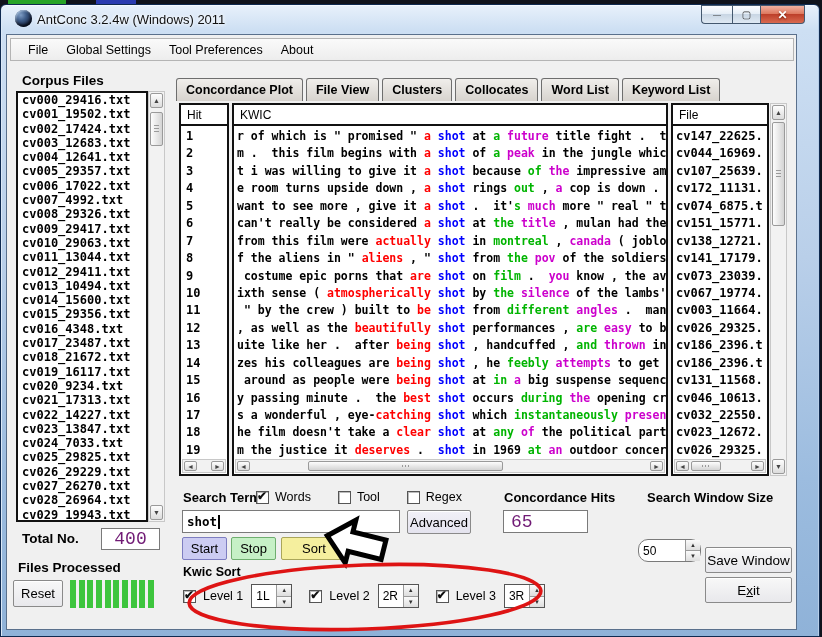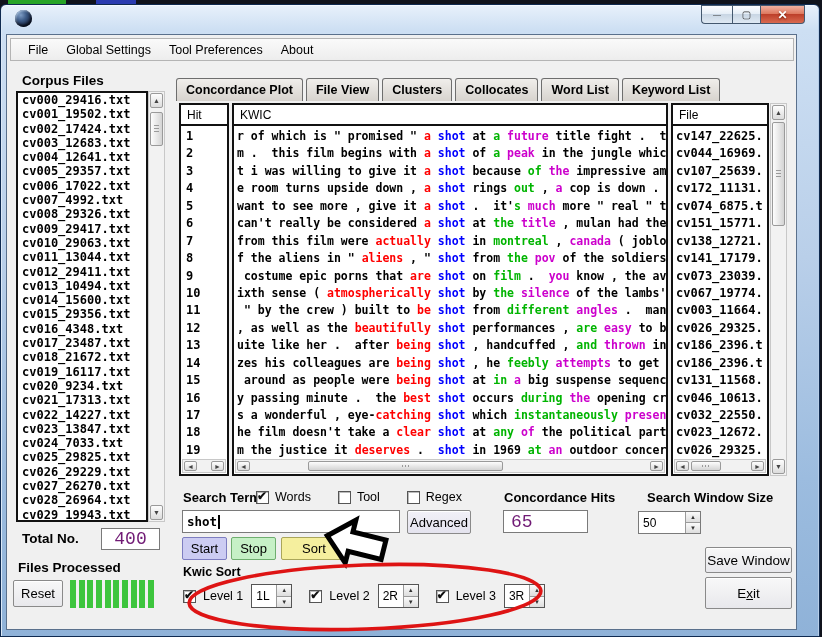--- a/index.html
+++ b/index.html
@@ -99,20 +99,21 @@
 <body>
 <div id="canvas">
 
   <div class="desktop-sliver">
     <div class="sliver-mark" style="left:8px;width:58px;background:#27a427;"></div>
     <div class="sliver-mark" style="left:96px;width:40px;background:#2a3bb0;"></div>
   </div>
 
   <div class="frame"></div>
   <div class="app-icon"></div>
+  <div class="titlebar-text">AntConc 3.2.4w (Windows) 2011</div>
   <div class="winbtns">
     <div class="wbtn min">
         <span class="glyph" style="font-size:8px;">—</span>
       </div>
     <div class="wbtn max">
         <span class="glyph">▢</span>
       </div>
     <div class="wbtn close">
         <span class="glyph">✕</span>
       </div>
@@ -317,21 +318,21 @@
   <div class="textinput" style="left:182px;top:510px;width:218px;height:23px;">
     <span>shot</span>
       <span class="caret"></span>
   </div>
   <div class="btn" style="left:407px;top:510px;width:64px;height:24px;background:linear-gradient(180deg,#f2f1f8,#e4e3ee);">Advanced</div>
 
   <div class="label" style="left:504px;top:490px;">Concordance Hits</div>
   <div class="valuebox" style="left:503px;top:510px;width:85px;height:23px;padding-left:7px;">65</div>
 
   <div class="label" style="left:647px;top:490px;">Search Window Size</div>
-  <div class="spinbox" style="left:638px;top:511px;width:63px;height:23px;">
+  <div class="spinbox" style="left:638px;top:539px;width:63px;height:23px;border-radius:10px;">
     <div class="spin-val">50</div>
     <div class="spin-btns">
       <div>▲</div>
       <div>▼</div>
     </div>
   </div>
 
   <div class="action-btn" id="btn-start" style="left: 182px; top: 537px; width: 45px; height: 23px; background: rgb(204, 204, 242); border: 1px solid rgb(125, 125, 192);">Start</div>
   <div class="action-btn" id="btn-stop" style="left: 231px; top: 537px; width: 45px; height: 23px; background: rgb(198, 240, 198); border: 1px solid rgb(111, 174, 111);">Stop</div>
   <div class="action-btn" id="btn-sort" style="left: 281px; top: 537px; width: 66px; height: 23px; background: rgb(245, 239, 158); border: 1px solid rgb(170, 166, 90);">Sort</div>
@@ -375,21 +376,21 @@
             <div>▲</div>
             <div>▼</div>
           </div>
         </div>
       </div>
     </div>
 
   <div class="btn" style="left:705px;top:547px;width:87px;height:26px;font-size:13.5px;">
     <span>Save Window</span>
   </div>
-  <div class="btn" style="left:705px;top:577px;width:87px;height:32px;font-size:13.5px;">
+  <div class="btn" style="left:705px;top:577px;width:87px;height:26px;font-size:13.5px;">
     <span><span>E</span><span style="text-decoration:underline;">x</span><span>it</span></span>
   </div>
 
   <svg class="annot" style="left:320px;top:512px;" width="70" height="68" viewBox="0 0 70 68">
     <g transform="rotate(14 32 32)">
       <path d="M 6 30 L 30 8 L 30 20 L 64 20 L 64 40 L 30 40 L 30 52 Z" fill="#ffffff" stroke="#000000" stroke-width="5" stroke-linejoin="miter"></path>
     </g>
   </svg>
 
   <svg class="annot" style="left:184px;top:560px;" width="362" height="74" viewBox="0 0 362 74">

